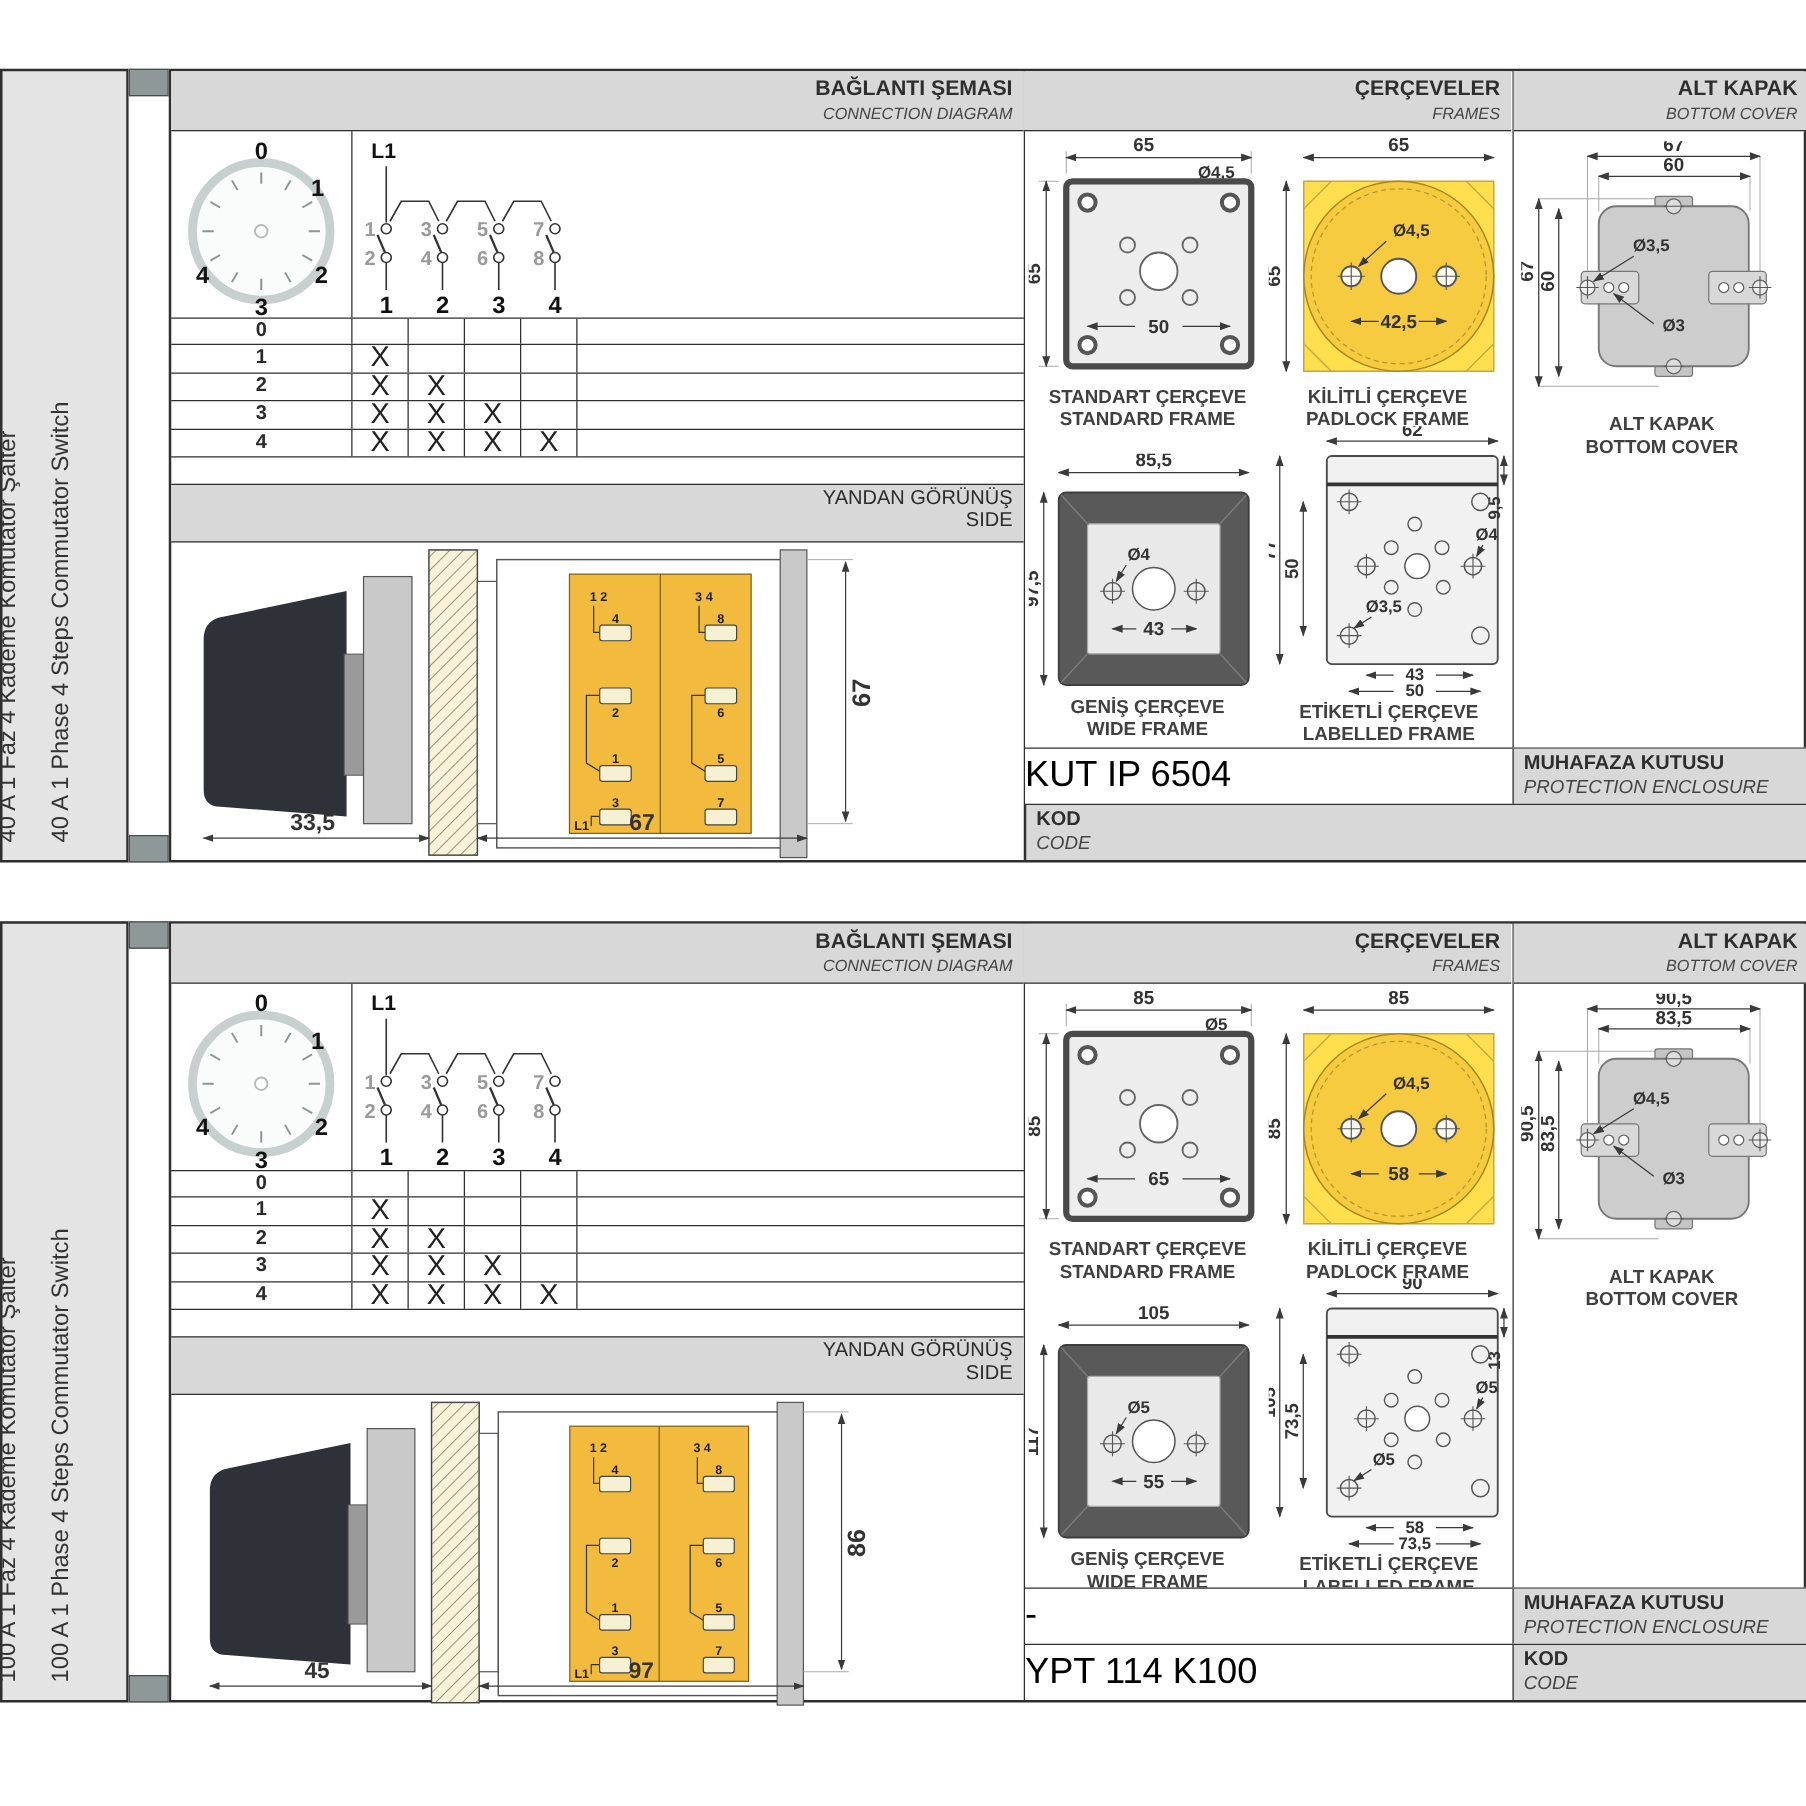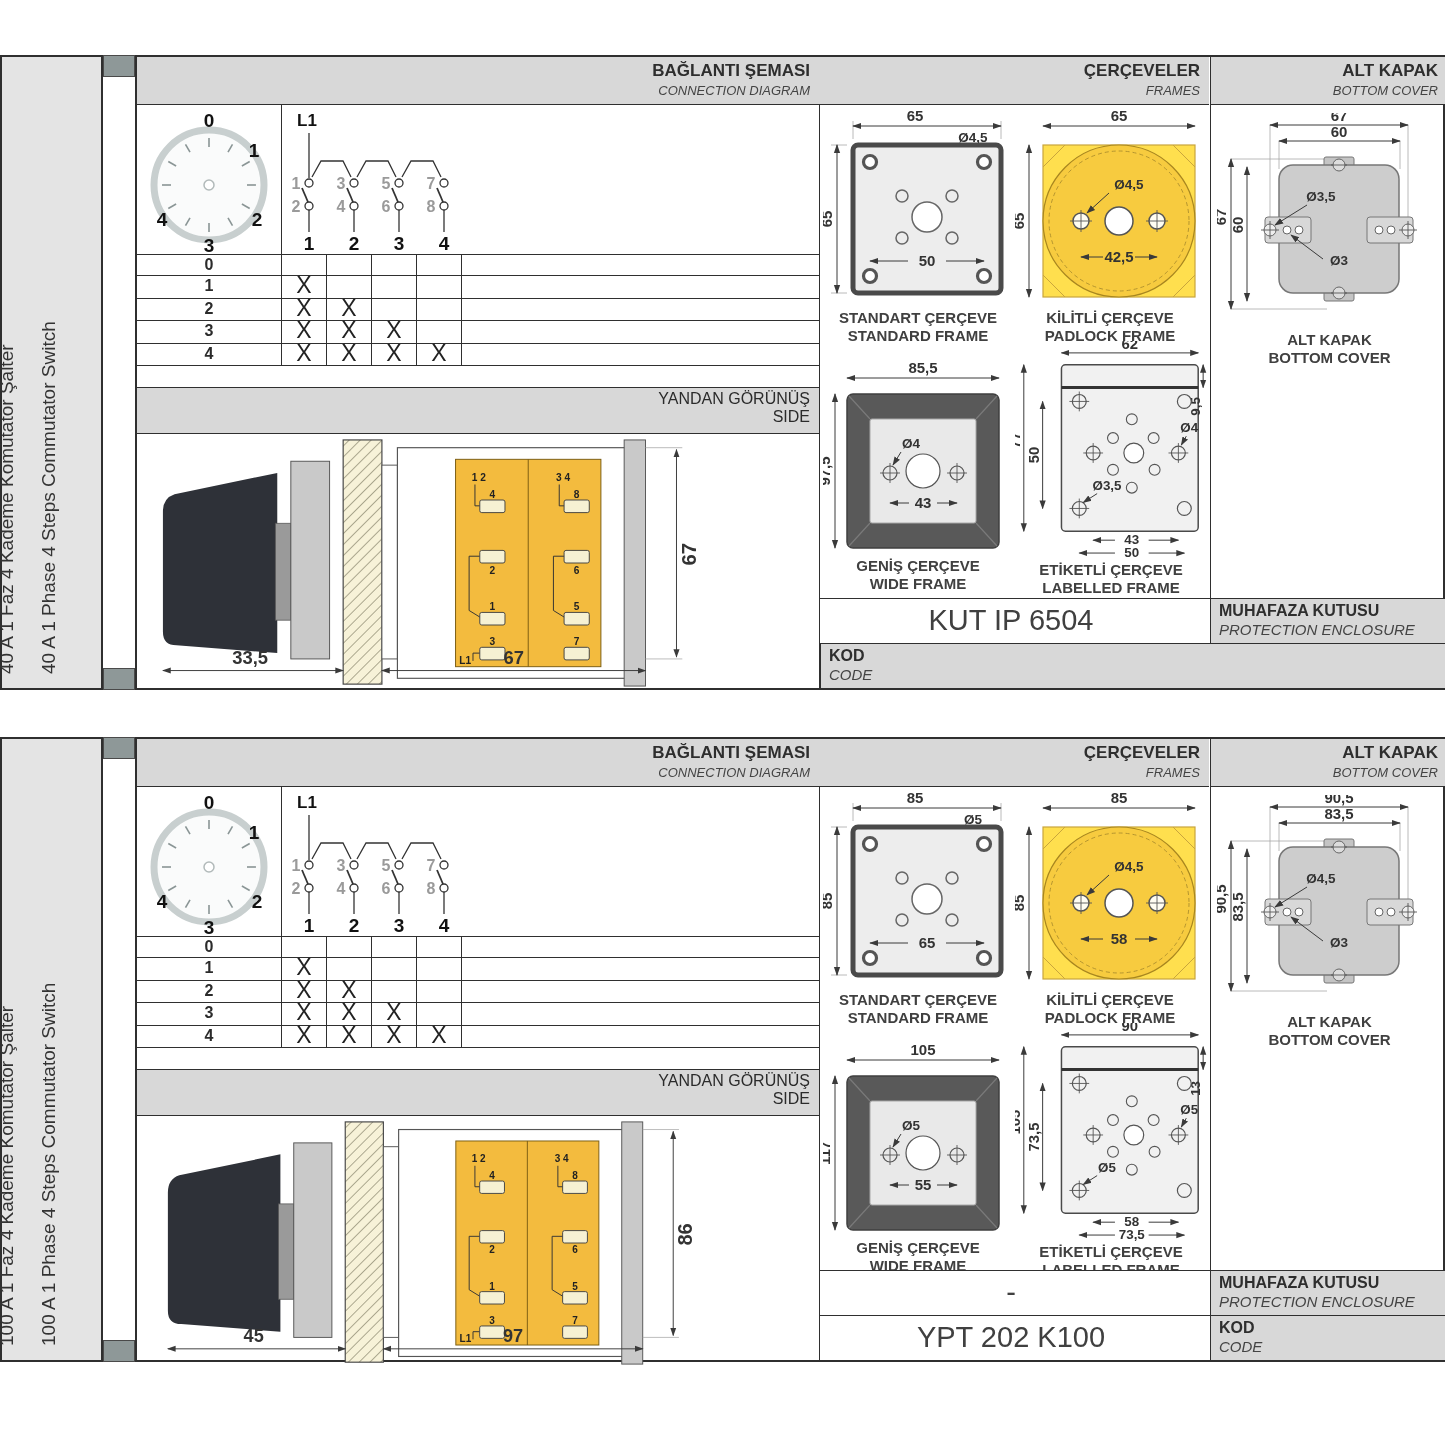--- a/index.html
+++ b/index.html
@@ -27,21 +27,21 @@
   .srow{display:flex;height:22.4px;border-bottom:1.6px solid #2f2f2f;box-sizing:border-box;}
   .srow.first{border-top:1.6px solid #2f2f2f;}
   .scell-label{width:145px;border-right:1.6px solid #2f2f2f;box-sizing:border-box;text-align:center;font-weight:bold;font-size:16px;line-height:20px;}
   .scell-mark{width:45px;border-right:1.6px solid #2f2f2f;box-sizing:border-box;text-align:center;font-size:23px;line-height:19px;color:#222;}
   .sfill{flex:1;}
   .sidehead{position:absolute;left:0;top:330px;right:0;height:47px;background:#d8d8d8;border-top:1.6px solid #2f2f2f;border-bottom:1.6px solid #2f2f2f;box-sizing:border-box;text-align:right;padding:2px 9px 0 0;}
   .sidearea{position:absolute;left:6px;top:381px;}
   .fblock{position:absolute;}
   .cap{position:absolute;text-align:center;font-weight:bold;font-size:15px;line-height:17.5px;color:#404040;}
   .encrow{position:absolute;left:683px;width:627px;height:45px;display:flex;border-top:1.6px solid #2f2f2f;box-sizing:border-box;background:#fff;}
-  .encrow .val{flex:0 0 390px;text-align:center;font-size:29px;color:#404040;line-height:42px;padding-right:8px;box-sizing:border-box;}
+  .encrow .val{flex:0 0 390px;text-align:left;font-size:29px;color:#000000;line-height:42px;padding-right:8px;box-sizing:border-box;}
   .encrow .lab{flex:1;background:#d8d8d8;border-left:1.6px solid #2f2f2f;padding:2px 0 0 8px;box-sizing:border-box;}
   .encrow .lab .tr{font-weight:bold;font-size:16px;line-height:20px;color:#2e2e2e;}
   .encrow .lab .en{font-style:italic;font-size:15px;line-height:18px;color:#444;}
   .r1{bottom:45px;} .r2{bottom:0;}
   
   .dl{stroke:#3a3a3a;stroke-width:1;}
   .xl{stroke:#a8a8a8;stroke-width:0.8;}
   .ch{stroke:#555;stroke-width:0.9;}
   text.dt{font-family:"Liberation Sans",sans-serif;font-size:15px;font-weight:bold;fill:#333;text-anchor:middle;}
   text.dts{font-size:13.5px;}
@@ -897,21 +897,21 @@
     </div>
 
     <div class="encrow r1">
       <div class="val">-</div>
       <div class="lab">
         <div class="tr">MUHAFAZA KUTUSU</div>
         <div class="en">PROTECTION ENCLOSURE</div>
       </div>
     </div>
     <div class="encrow r2">
-      <div class="val">YPT 202 K100</div>
+      <div class="val">YPT 114 K100</div>
       <div class="lab">
         <div class="tr">KOD</div>
         <div class="en">CODE</div>
       </div>
     </div>
   </div>
 </div>
 
 </div>
 

